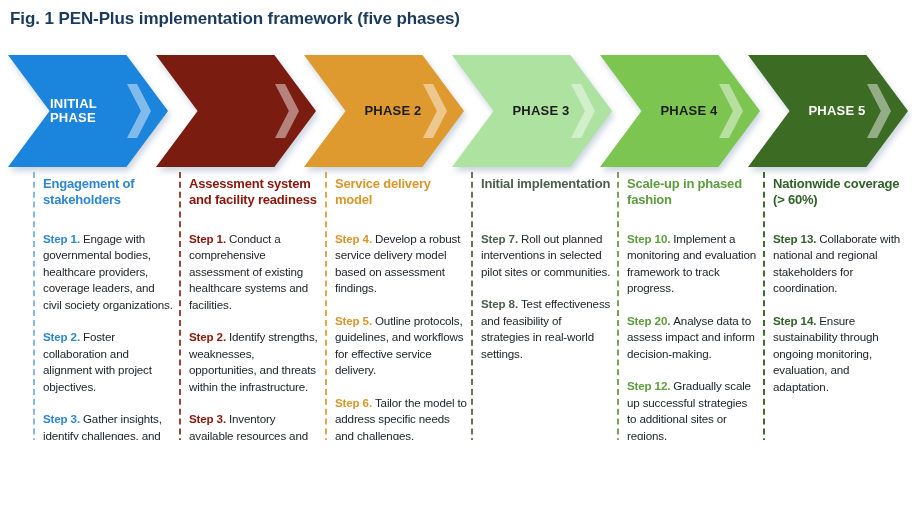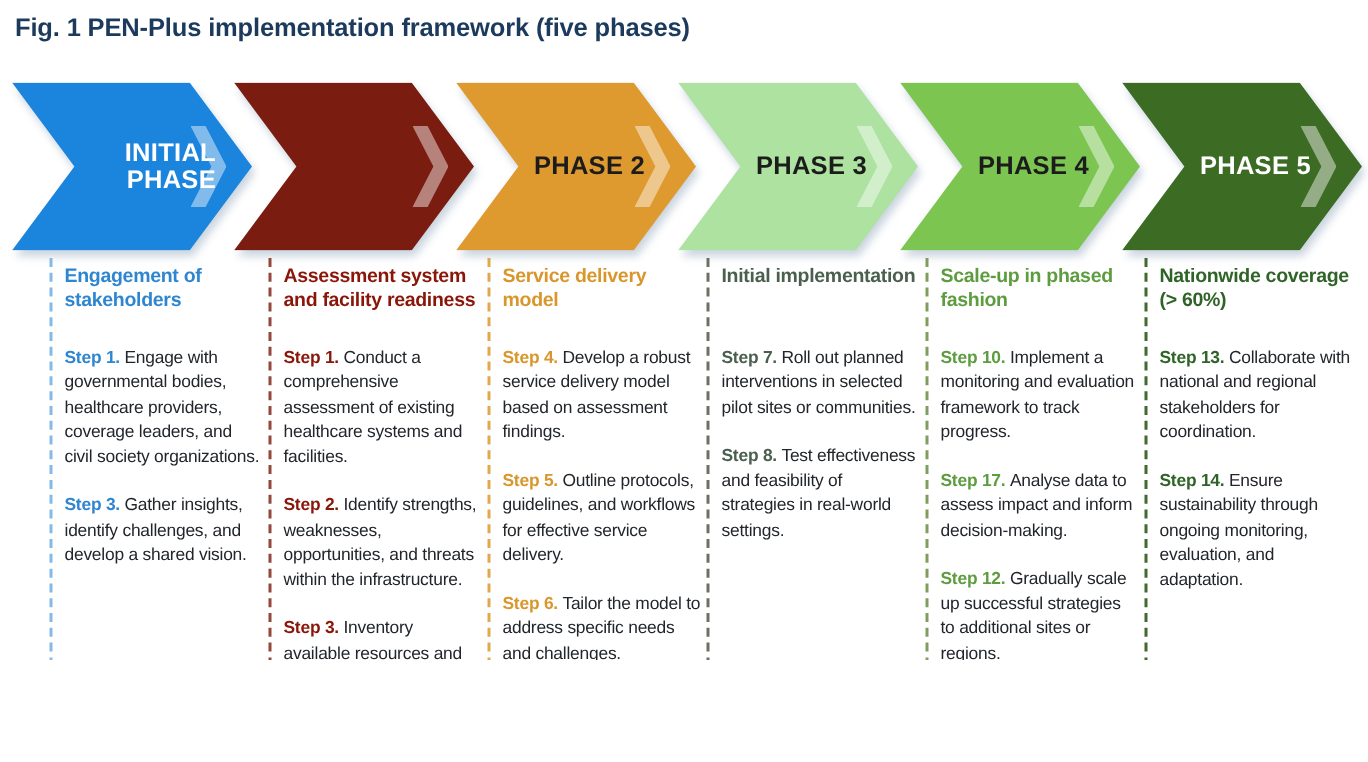--- a/index.html
+++ b/index.html
@@ -22,22 +22,22 @@
   
   #arrow-row { display:flex; margin:26px 0 0 8px; }
   .arrow-wrap { filter:drop-shadow(2px 4px 3px rgba(100,130,160,0.35)); }
   .arrow-wrap + .arrow-wrap { margin-left:-12px; }
   .arrow {
     position:relative; width:160px; height:112px; background:var(--arrow);
     clip-path:polygon(0 0, 74% 0, 100% 50%, 74% 100%, 0 100%, 26% 50%);
     display:flex; align-items:center; justify-content:center;
   }
   .arrow-label {
-    padding:0 24px 0 42px; text-align:right; color:var(--label);
-    font-size:17px; font-weight:bold; line-height:1.08; letter-spacing:0.2px;
+    padding:0 24px 0 42px; text-align:left; color:var(--label);
+    font-size:13px; font-weight:bold; line-height:1.08; letter-spacing:0.2px;
   }
   .arrow-chev {
     position:absolute; right:17px; top:50%; transform:translateY(-50%);
     width:24px; height:54px; background:rgba(255,255,255,0.45);
     clip-path:polygon(0 0, 42% 0, 100% 50%, 42% 100%, 0 100%, 58% 50%);
   }
 
   
   #col-row { display:flex; margin:5px 0 0 33px; }
   .col {
@@ -97,20 +97,21 @@
         <div class="arrow-chev"></div>
       </div>
     </div>
   </div>
 
   <div id="col-row">
 
     <div class="col p0">
       <div class="col-heading">Engagement of stakeholders</div>
       <p class="step"><span class="step-label">Step 1.</span><span>Engage with governmental bodies, healthcare providers, coverage leaders, and civil society organizations.</span></p>
+      <p class="step"><span class="step-label">Step 2.</span><span>Foster collaboration and alignment with project objectives.</span></p>
       <p class="step"><span class="step-label">Step 3.</span><span>Gather insights, identify challenges, and develop a shared vision.</span></p>
       <div class="dot"></div>
     </div>
 
     <div class="col p1">
       <div class="col-heading">Assessment system and facility readiness</div>
       <p class="step"><span class="step-label">Step 1.</span><span>Conduct a comprehensive assessment of existing healthcare systems and facilities.</span></p>
       <p class="step"><span class="step-label">Step 2.</span><span>Identify strengths, weaknesses, opportunities, and threats within the infrastructure.</span></p>
       <p class="step"><span class="step-label">Step 3.</span><span>Inventory available resources and determine capacity and potential gaps.</span></p>
       <div class="dot"></div>
@@ -127,21 +128,21 @@
     <div class="col p3">
       <div class="col-heading">Initial implementation</div>
       <p class="step"><span class="step-label">Step 7.</span><span>Roll out planned interventions in selected pilot sites or communities.</span></p>
       <p class="step"><span class="step-label">Step 8.</span><span>Test effectiveness and feasibility of strategies in real-world settings.</span></p>
       <div class="dot"></div>
     </div>
 
     <div class="col p4">
       <div class="col-heading">Scale-up in phased fashion</div>
       <p class="step"><span class="step-label">Step 10.</span><span>Implement a monitoring and evaluation framework to track progress.</span></p>
-      <p class="step"><span class="step-label">Step 17.</span><span>Analyse data to assess impact and inform decision-making.</span></p>
+      <p class="step"><span class="step-label">Step 20.</span><span>Analyse data to assess impact and inform decision-making.</span></p>
       <p class="step"><span class="step-label">Step 12.</span><span>Gradually scale up successful strategies to additional sites or regions.</span></p>
       <div class="dot"></div>
     </div>
 
     <div class="col p5">
       <div class="col-heading">Nationwide coverage (&gt; 60%)</div>
       <p class="step"><span class="step-label">Step 13.</span><span>Collaborate with national and regional stakeholders for coordination.</span></p>
       <p class="step"><span class="step-label">Step 14.</span><span>Ensure sustainability through ongoing monitoring, evaluation, and adaptation.</span></p>
       <div class="dot"></div>
     </div>

